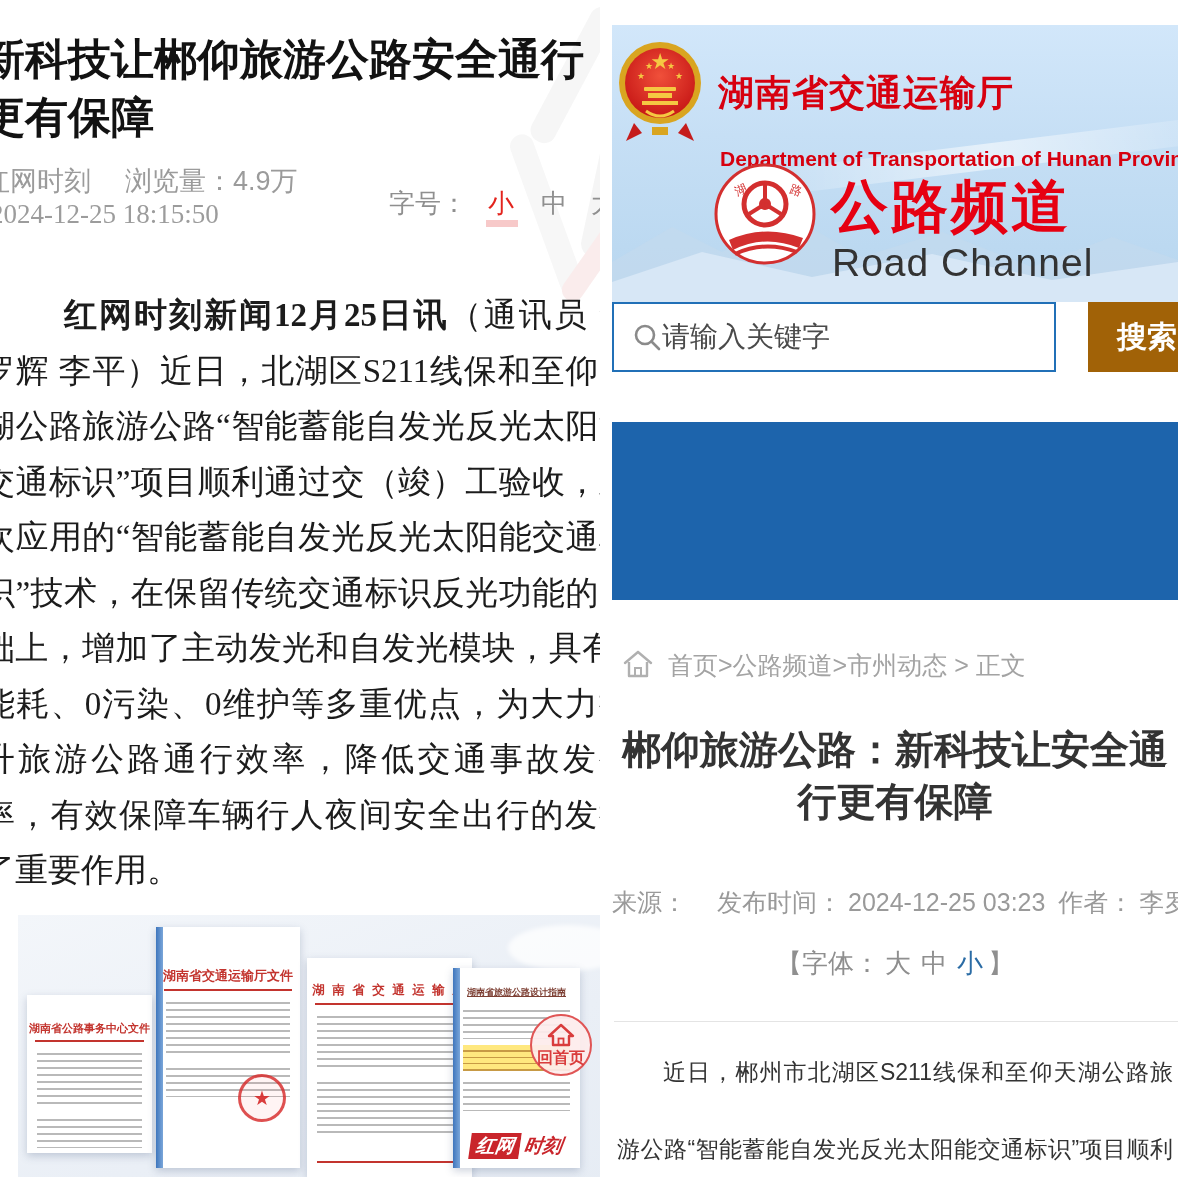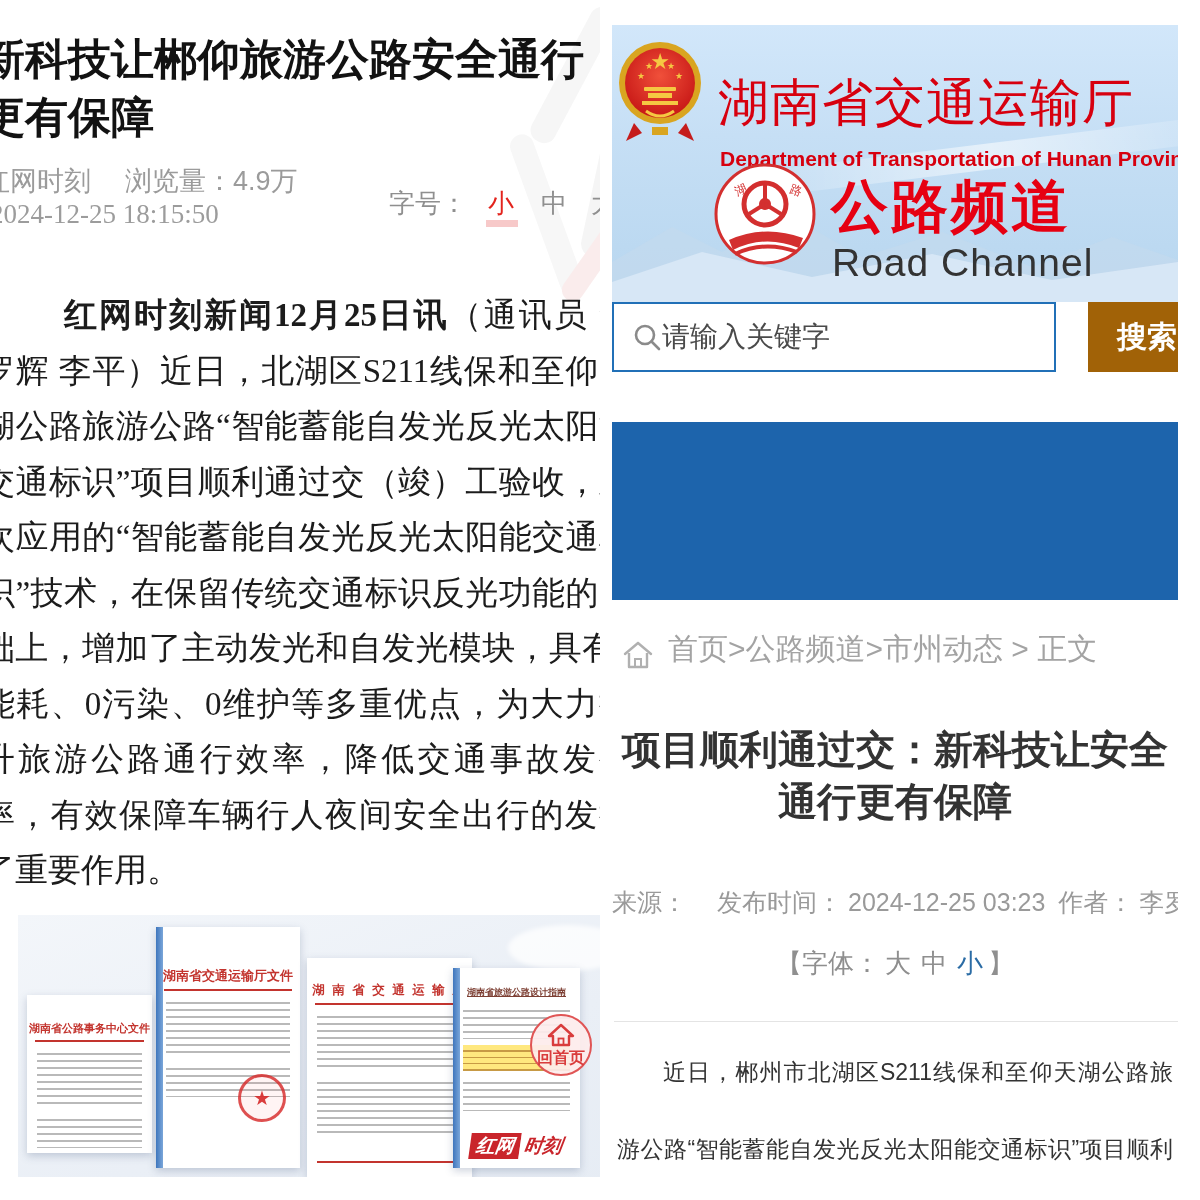--- a/index.html
+++ b/index.html
@@ -65,21 +65,21 @@
     text-shadow:0 0 2px #fff; }
 
   
   .page-right { position:absolute; left:612px; top:0; width:566px; height:1200px; background:#fff; overflow:hidden; }
   .banner { position:absolute; left:0; top:25px; width:566px; height:277px; overflow:hidden;
     background:linear-gradient(180deg,#d2e7fa 0%,#c6dff5 40%,#b7d6ef 100%); }
   .streak { position:absolute; left:120px; top:118px; width:520px; height:26px;
     background:linear-gradient(90deg,rgba(255,255,255,0),rgba(255,255,255,.55),rgba(255,255,255,0));
     transform:rotate(-7deg); }
   .mtns { position:absolute; left:0; bottom:0; width:100%; height:120px; }
-  .site-name { position:absolute; left:106px; top:44px; font-size:51px; font-weight:400; color:#d7000f;
+  .site-name { position:absolute; left:106px; top:44px; font-size:36px; font-weight:700; color:#d7000f;
     letter-spacing:1px; white-space:nowrap; }
   .site-en { position:absolute; left:108px; top:122px; font-size:21px; font-weight:700; color:#d7000f;
     white-space:nowrap; }
   .emblem { position:absolute; left:4px; top:6px; }
   .ch-logo { position:absolute; left:101px; top:137px; }
   .ch-name { position:absolute; left:219px; top:144px; font-size:57px; font-weight:700; color:#e60012;
     letter-spacing:3px; white-space:nowrap; }
   .ch-en { position:absolute; left:220px; top:216px; font-size:39px; color:#333; letter-spacing:1px;
     white-space:nowrap; }
 
@@ -90,22 +90,22 @@
   .search-input input { border:none; outline:none; flex:1; font-size:28px; color:#333;
     font-family:inherit; background:transparent; }
   .search-input input::placeholder { color:#4a4a4a; opacity:1; }
   .search-btn { position:absolute; left:476px; top:0; width:118px; height:70px; background:#a16207;
     color:#fff; font-size:30px; font-weight:700; border:none; border-radius:0 5px 5px 0;
     font-family:inherit; cursor:pointer; }
 
   .main-nav { position:absolute; left:0; top:422px; width:566px; height:178px; background:#1d64ac; }
   .nav-item { position:absolute; color:#fff; font-size:29px; letter-spacing:1px; white-space:nowrap; cursor:pointer; }
 
-  .breadcrumb { position:absolute; left:10px; top:634px; height:36px; display:flex; align-items:flex-end;
-    color:#a3a3a3; font-size:30px; }
+  .breadcrumb { position:absolute; left:10px; top:649px; height:36px; display:flex; align-items:flex-start;
+    color:#a3a3a3; font-size:25px; }
   .breadcrumb svg { margin-right:14px; }
 
   .r-title { position:absolute; left:8px; top:724px; width:550px; text-align:center; font-size:39px;
     line-height:52px; font-weight:700; color:#333; }
   .r-meta { position:absolute; left:0; top:886px; width:566px; text-align:center; font-size:25px;
     color:#9a9a9a; white-space:nowrap; }
   .r-meta .ml { margin-right:6px; }
   .r-meta .src { margin-right:30px; }
   .r-fontrow { position:absolute; left:0; top:946px; width:566px; text-align:center; font-size:26px; color:#8f8f8f; }
   .r-fontrow .fl { margin:0 5px; }
@@ -265,21 +265,21 @@
 
     <div class="breadcrumb">
       <svg width="32" height="30" viewBox="0 0 32 30">
         <path d="M16 3 L29 14 M16 3 L3 14" fill="none" stroke="#b0b0b0" stroke-width="2.4" stroke-linecap="round"></path>
         <path d="M7 13 V27 H25 V13" fill="none" stroke="#b0b0b0" stroke-width="2.4" stroke-linejoin="round"></path>
         <rect x="13" y="19" width="6" height="8" fill="none" stroke="#b0b0b0" stroke-width="2"></rect>
       </svg>
       <span>首页&gt;公路频道&gt;市州动态 &gt; 正文</span>
     </div>
 
-    <h2 class="r-title">项目顺利通过交：新科技让安全通行更有保障</h2>
+    <h2 class="r-title">郴仰旅游公路：新科技让安全通行更有保障</h2>
 
     <div class="r-meta">
       <span class="ml src">来源：</span><span class="ml">发布时间：</span><span class="ml">2024-12-25 03:23</span> <span class="ml">作者：</span><span>李罗辉、李平</span>
     </div>
 
     <div class="r-fontrow">
       <span>【字体：</span><span class="fl">大</span><span class="fl">中</span><span class="fl fl-small">小</span><span>】</span>
     </div>
 
     <hr class="r-divider">

